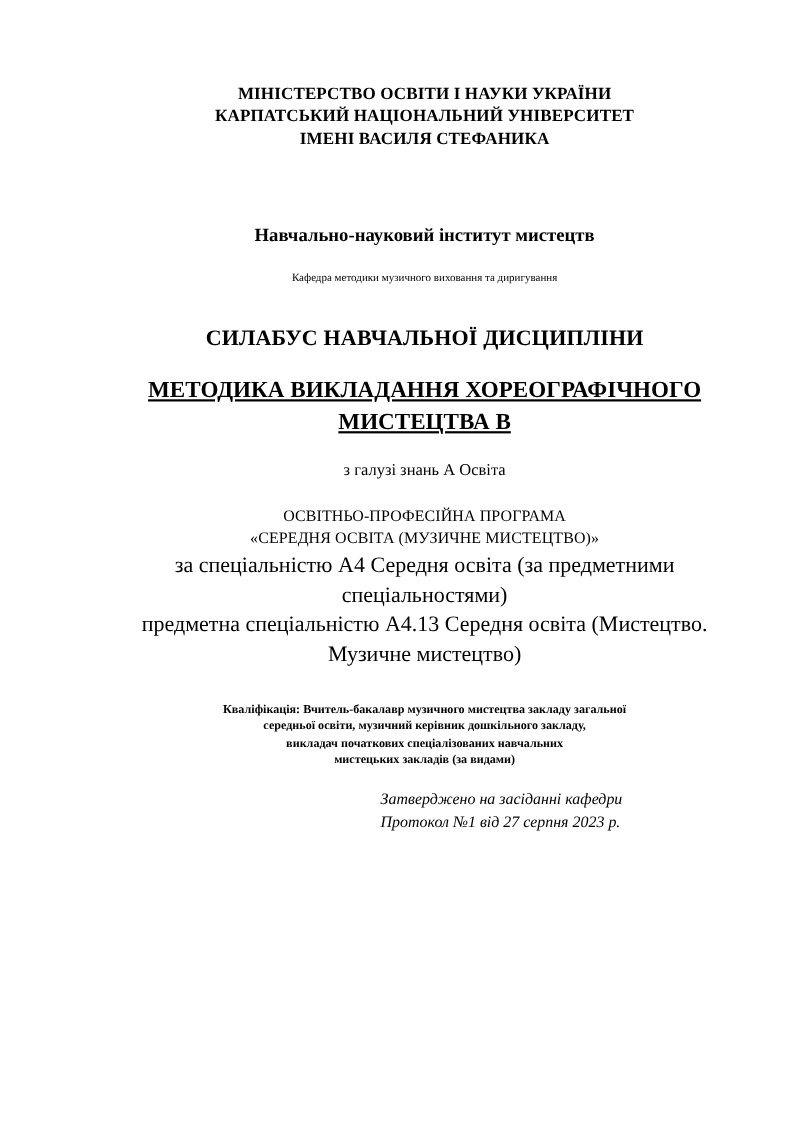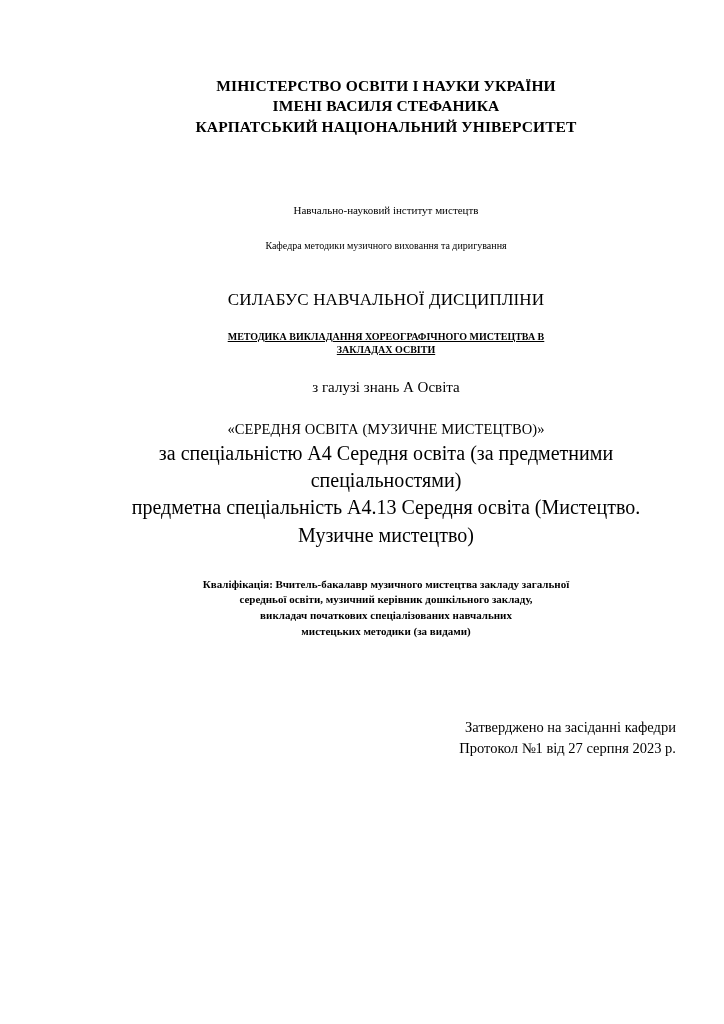--- a/index.html
+++ b/index.html
@@ -28,38 +28,39 @@
   .ministry {
     font-size: 15.5px;
     font-weight: bold;
     line-height: 1.32;
     letter-spacing: 0.1px;
     margin-top: 14px;
   }
   .ministry div { white-space: nowrap; }
 
   .institute {
-    font-size: 11px;
+    font-size: 17px;
     margin-top: 66px;
     line-height: 1.3;
+    font-weight: bold;
   }
   .department {
     font-size: 10px;
     margin-top: 21px;
     line-height: 1.3;
   }
   .syllabus-label {
-    font-size: 17px;
-    font-weight: normal;
+    font-size: 20px;
+    font-weight: bold;
     margin-top: 38px;
     letter-spacing: 0.15px;
     text-align: center;
   }
   .discipline-title {
-    font-size: 10px;
+    font-size: 21px;
     font-weight: bold;
     text-decoration: underline;
     margin-top: 20px;
     line-height: 1.38;
     padding: 0 6px;
     text-align: center;
   }
   .branch {
     font-size: 15px;
     margin-top: 22px;
@@ -77,70 +78,71 @@
     margin-top: 28px;
     line-height: 1.42;
     font-weight: bold;
   }
 
   .approval {
     position: absolute;
     right: 72px;
     top: 717px;
     width: 330px;
-    text-align: right;
+    text-align: left;
     font-size: 14.5px;
     line-height: 1.42;
+    font-style: italic;
   }
 
   .city {
     position: absolute;
     left: 0;
     right: 0;
     top: 922px;
     text-align: center;
     font-size: 14.5px;
   }
 </style>
 </head>
 <body>
 
 <div class="page">
 
   <div class="ministry center">
     <div>МІНІСТЕРСТВО ОСВІТИ І НАУКИ УКРАЇНИ</div>
+    <div>КАРПАТСЬКИЙ НАЦІОНАЛЬНИЙ УНІВЕРСИТЕТ</div>
     <div>ІМЕНІ ВАСИЛЯ СТЕФАНИКА</div>
-    <div>КАРПАТСЬКИЙ НАЦІОНАЛЬНИЙ УНІВЕРСИТЕТ</div>
   </div>
 
   <div class="institute center">Навчально-науковий інститут мистецтв</div>
 
   <div class="department center">Кафедра методики музичного виховання та диригування</div>
 
   <div class="syllabus-label center">СИЛАБУС НАВЧАЛЬНОЇ ДИСЦИПЛІНИ</div>
 
   <div class="discipline-title center">
     <div>МЕТОДИКА ВИКЛАДАННЯ ХОРЕОГРАФІЧНОГО МИСТЕЦТВА В</div>
-    <div>ЗАКЛАДАХ ОСВІТИ</div>
   </div>
 
   <div class="branch center">з галузі знань А Освіта</div>
 
   <div class="program-block center">
+    <div class="pl1">ОСВІТНЬО-ПРОФЕСІЙНА ПРОГРАМА</div>
     <div class="pl1">«СЕРЕДНЯ ОСВІТА (МУЗИЧНЕ МИСТЕЦТВО)»</div>
     <div class="pl-small">за спеціальністю А4 Середня освіта (за предметними спеціальностями)</div>
-    <div class="pl-small">предметна спеціальність А4.13 Середня освіта (Мистецтво.</div>
+    <div class="pl-small">предметна спеціальністю А4.13 Середня освіта (Мистецтво.</div>
     <div class="pl-small">Музичне мистецтво)</div>
   </div>
 
   <div class="qualification center">
     <div>Кваліфікація: Вчитель-бакалавр музичного мистецтва закладу загальної</div>
     <div>середньої освіти, музичний керівник дошкільного закладу,</div>
     <div>викладач початкових спеціалізованих навчальних</div>
-    <div>мистецьких методики (за видами)</div>
+    <div>мистецьких закладів (за видами)</div>
   </div>
 
   <div class="approval">
     <div>Затверджено на засіданні кафедри</div>
     <div>Протокол №1 від 27 серпня 2023 р.</div>
   </div>
 
 
 </div>
 

